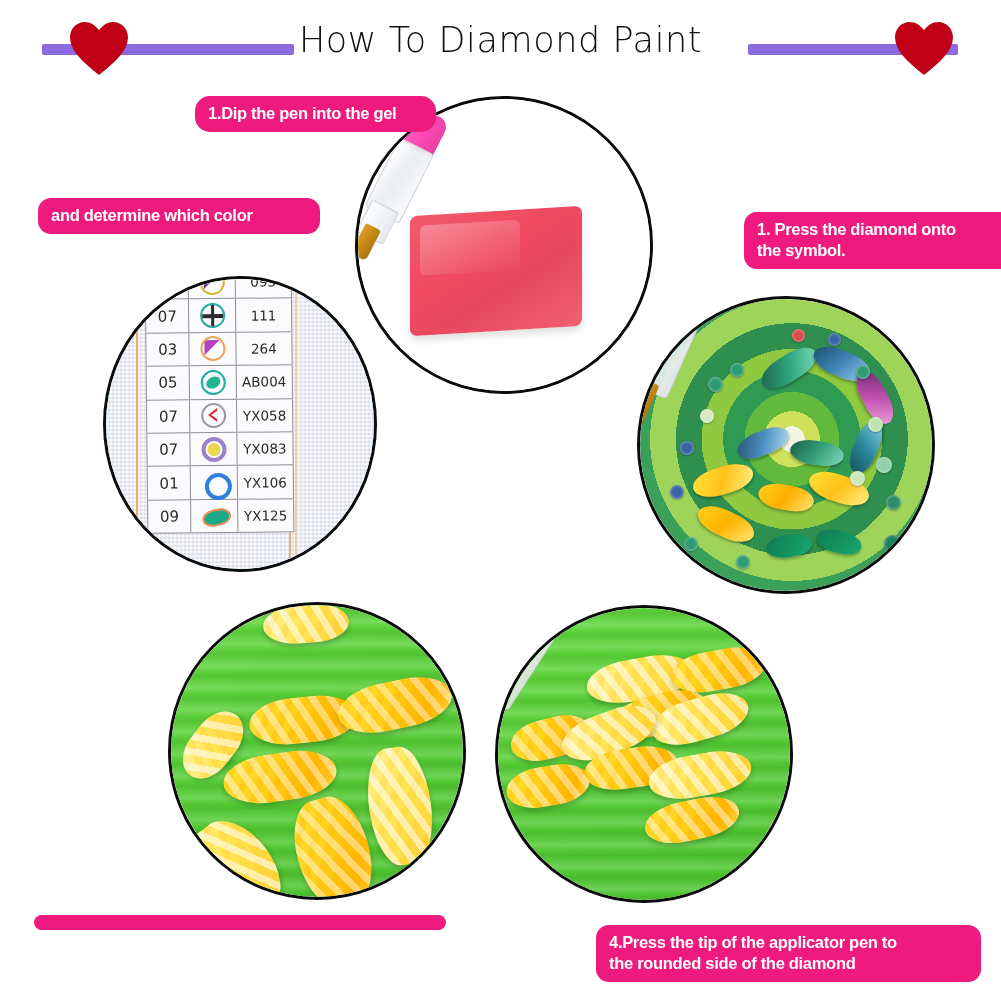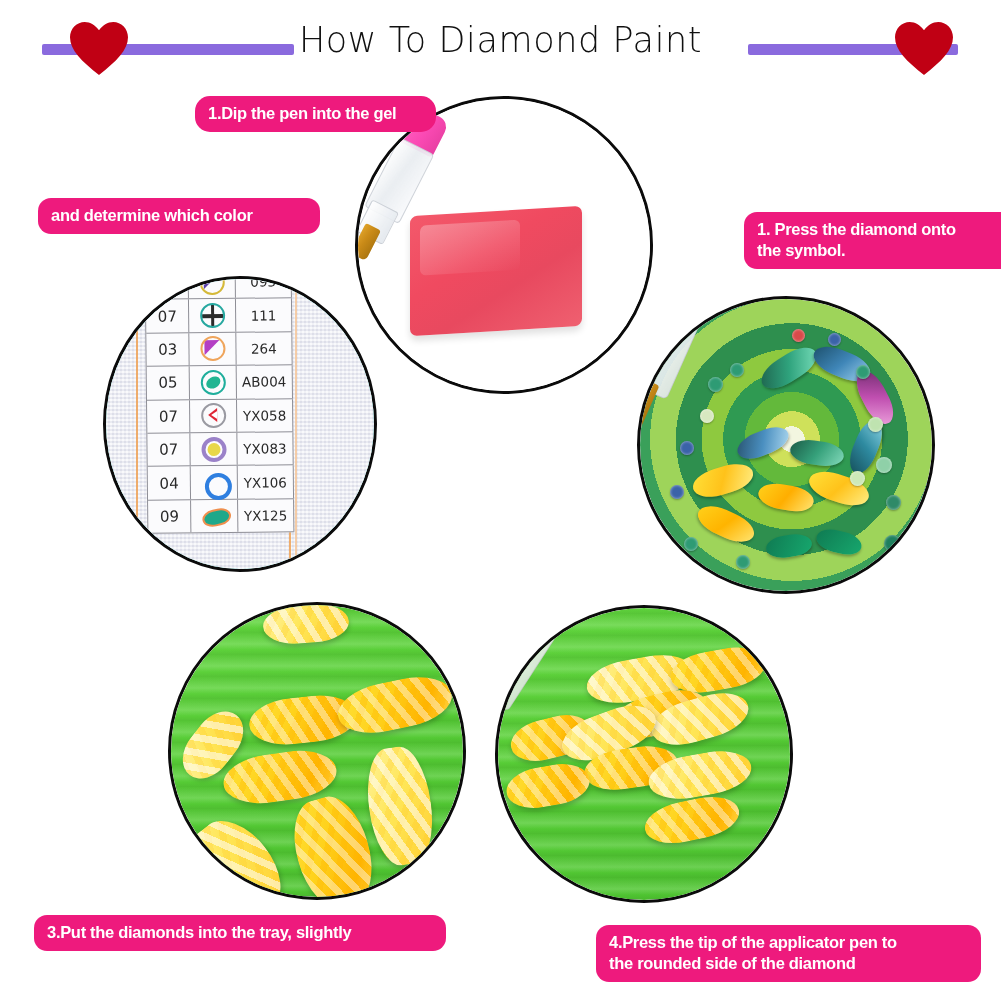--- a/index.html
+++ b/index.html
@@ -232,21 +232,20 @@
   <div class="label" id="label2">
     <span class="ln">and determine which color</span>
   </div>
 
   <div class="label" id="label5">
     <span class="ln">1.  Press the diamond onto</span>
     <span class="ln">the symbol.</span>
   </div>
 
   <div class="label" id="label3">
-    <span class="ln">3.Put the diamonds into the tray, slightly</span>
   </div>
 
   <div class="label" id="label4">
     <span class="ln">4.Press the tip of the applicator pen to</span>
     <span class="ln">the rounded side of the diamond</span>
   </div>
 
   <div class="circ" id="c1">
     <div class="inner">
       <div class="gel"></div>
@@ -321,21 +320,21 @@
             <div class="cno">07</div>
             <div class="csym">
               <div class="sym">
                 <div class="dot" style="background:#e8d84a"></div>
                 <div class="ring" style="color:#9b82c9;border-width:4px"></div>
               </div>
             </div>
             <div class="ccode">YX083</div>
           </div>
           <div class="crow">
-            <div class="cno">04</div>
+            <div class="cno">01</div>
             <div class="csym">
               <div class="sym">
                 <div class="donut" style="color:#2f7fe0"></div>
               </div>
             </div>
             <div class="ccode">YX106</div>
           </div>
           <div class="crow">
             <div class="cno">09</div>
             <div class="csym">

